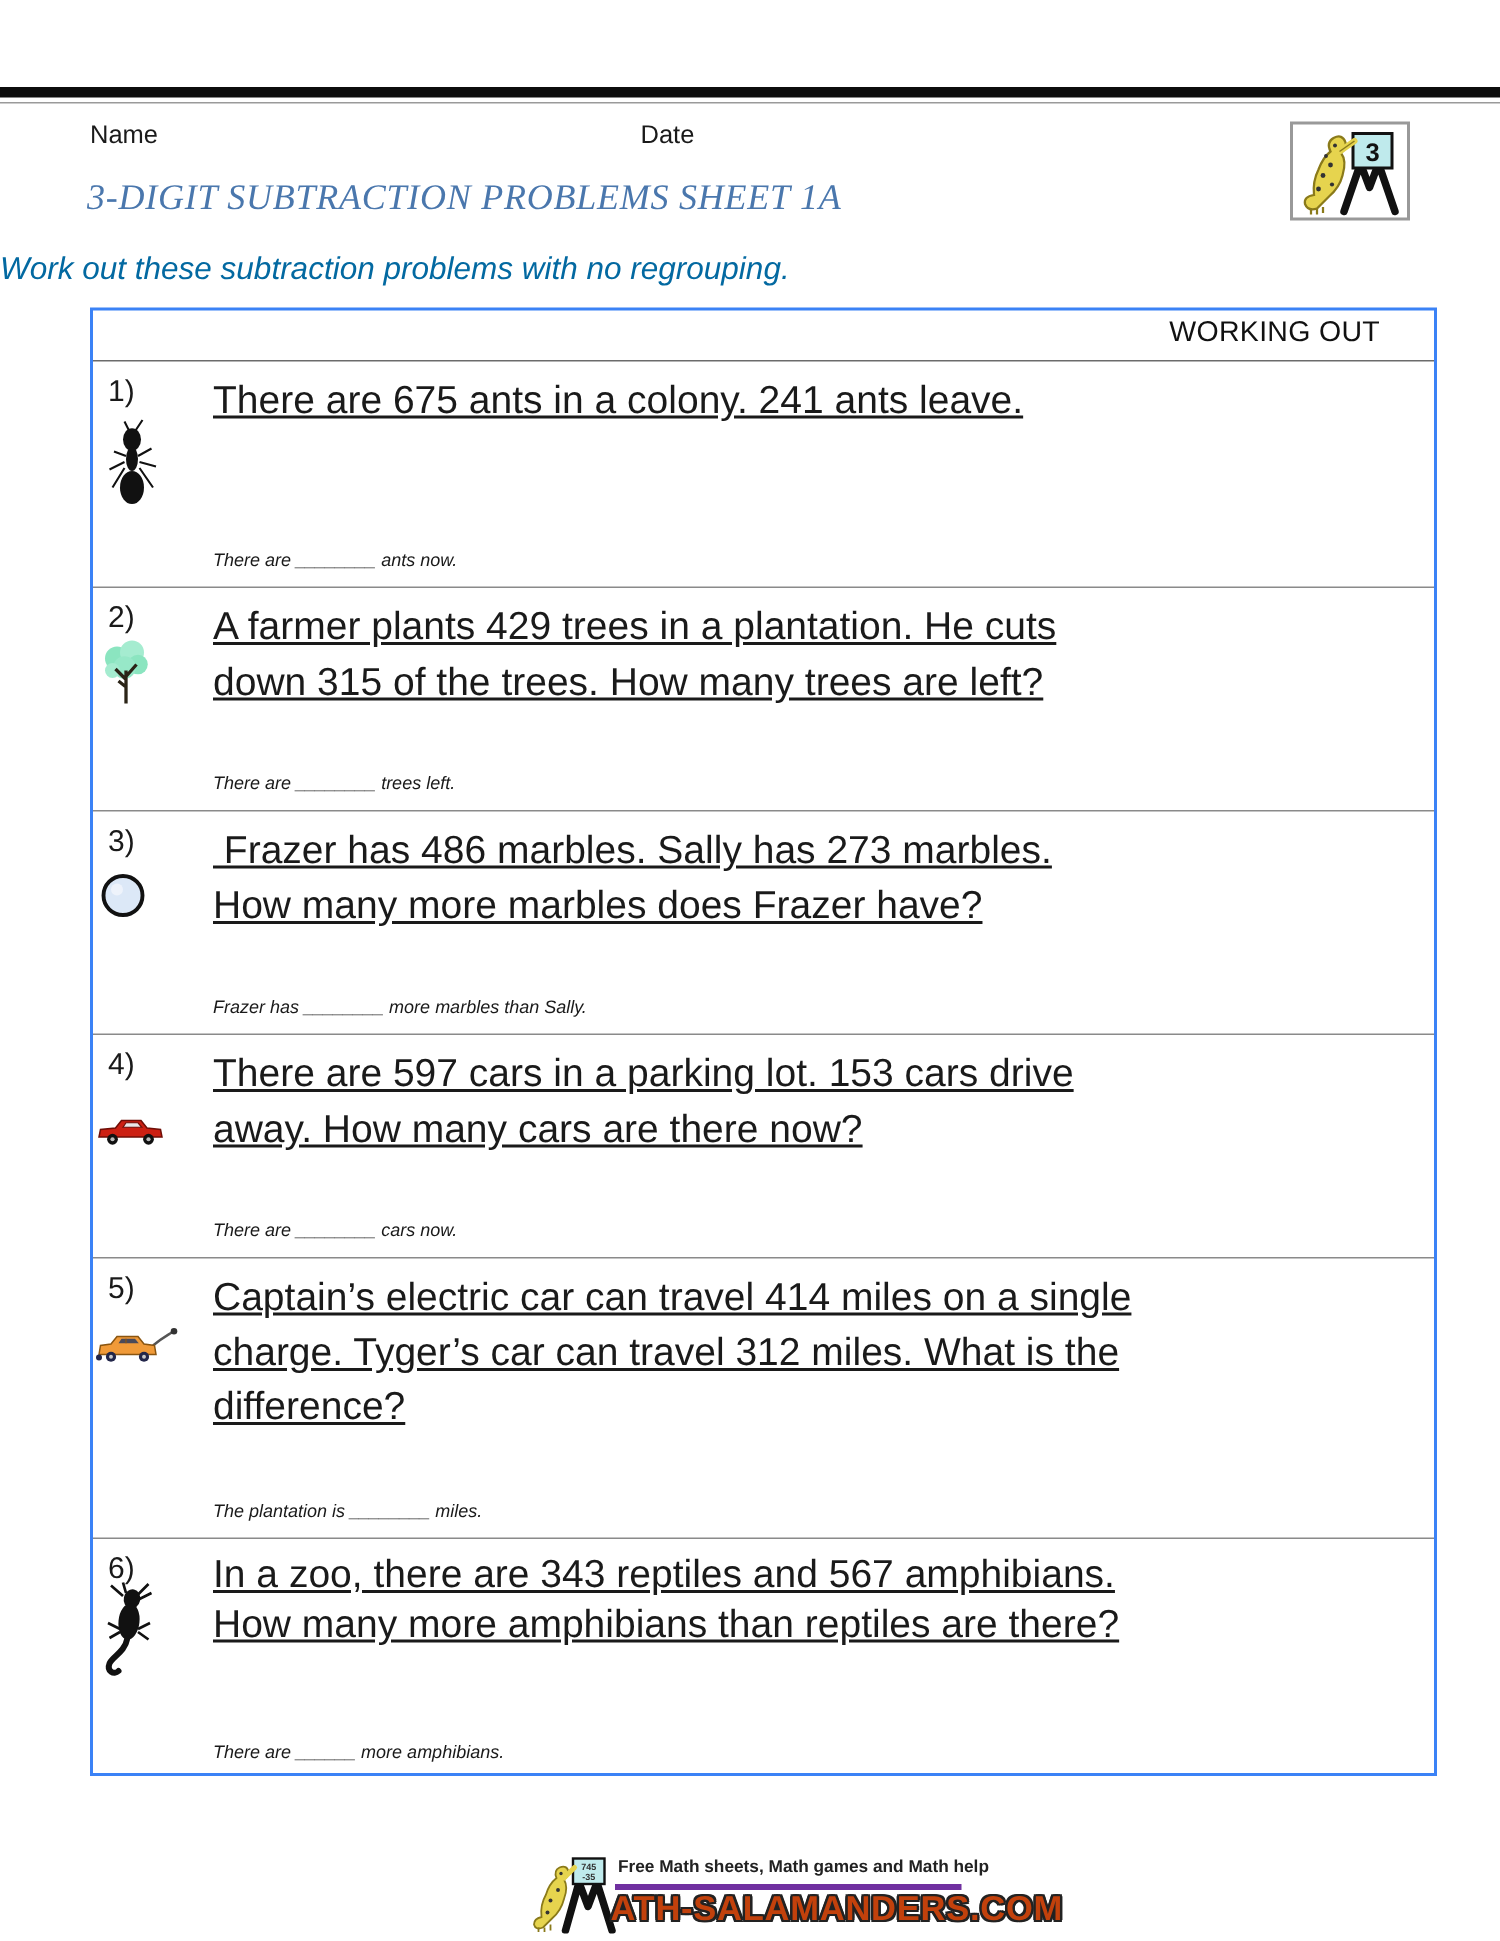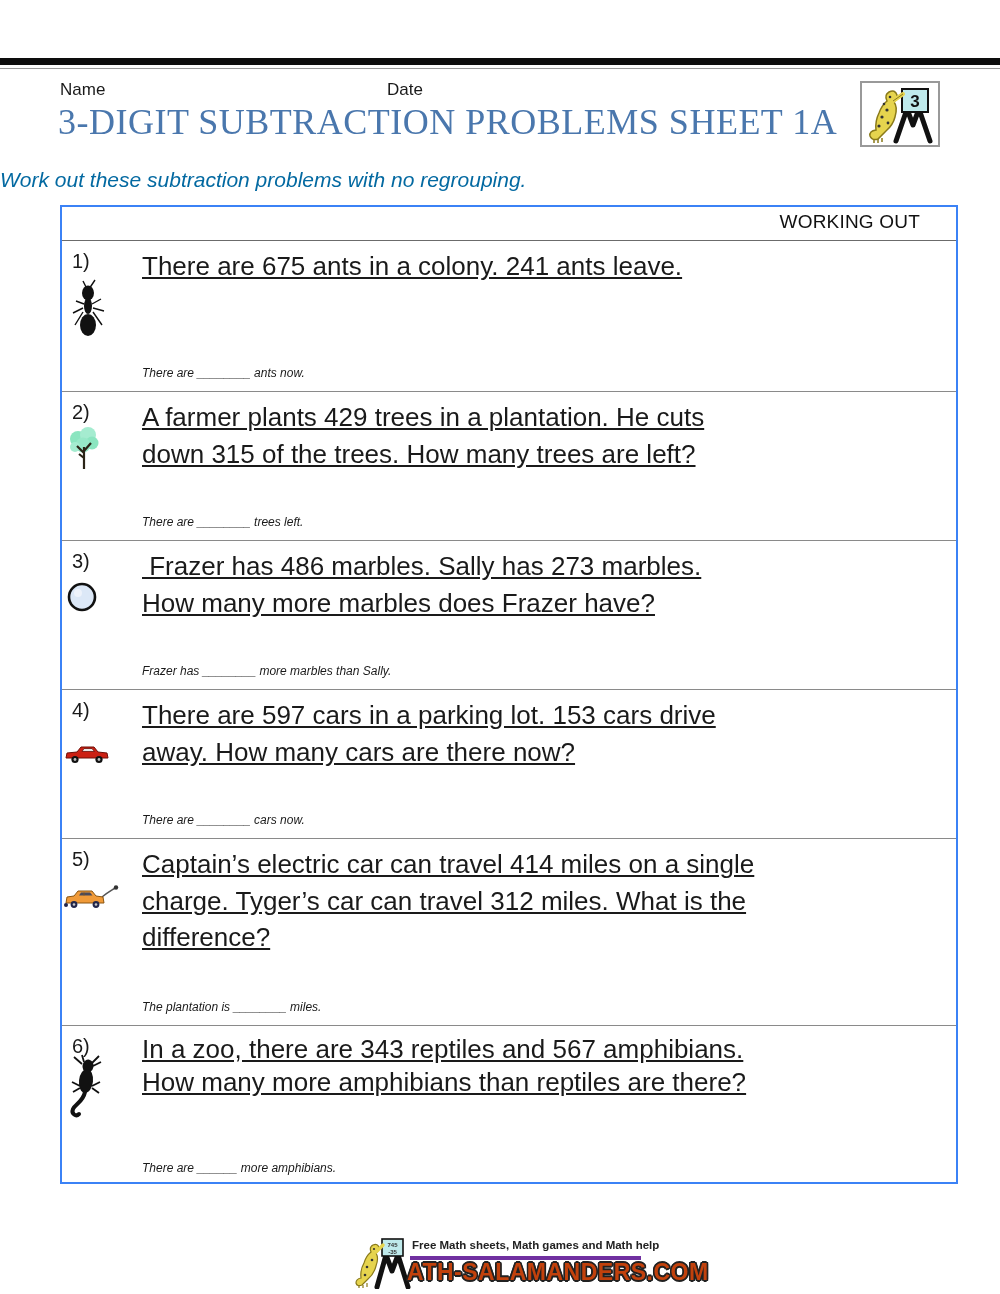--- a/index.html
+++ b/index.html
@@ -10,32 +10,32 @@
     font-family:"Liberation Sans", sans-serif;
     color:#1a1a1a;
     overflow:hidden;
     margin-top:21px;
   }
   
   .top-rule-thick{position:absolute;left:0;top:37px;width:1000px;height:7px;background:#0d0d0d;}
   .top-rule-thin{position:absolute;left:0;top:47px;width:1000px;height:1px;background:#9a9a9a;}
 
   .name-label{position:absolute;left:60px;top:59px;font-size:17px;}
-  .date-label{position:absolute;left:387px;top:59px;font-size:17px;}
+  .date-label{position:absolute;left:427px;top:59px;font-size:17px;}
 
   .corner-logo{
     position:absolute;left:860px;top:60px;width:80px;height:66px;
     border:2px solid #999;background:#fff;box-sizing:border-box;
   }
 
   .sheet-title{
-    position:absolute;left:58px;top:80px;width:900px;
+    position:absolute;left:58px;top:98px;width:900px;
     font-family:"Liberation Serif", serif;
-    font-size:36px;letter-spacing:0.5px;
-    color:#4a77ad;white-space:nowrap;
+    font-size:24px;letter-spacing:0.5px;
+    color:#4a77ad;white-space:nowrap;font-style:italic;
   }
   .sheet-instruction{
     position:absolute;left:0;top:147px;width:1000px;
     text-align:left;font-size:21px;font-style:italic;color:#0369a1;
   }
 
   .worksheet-table{
     position:absolute;left:60px;top:184px;width:898px;height:979px;
     border:2px solid #3b82f6;box-sizing:border-box;background:#fff;
   }

